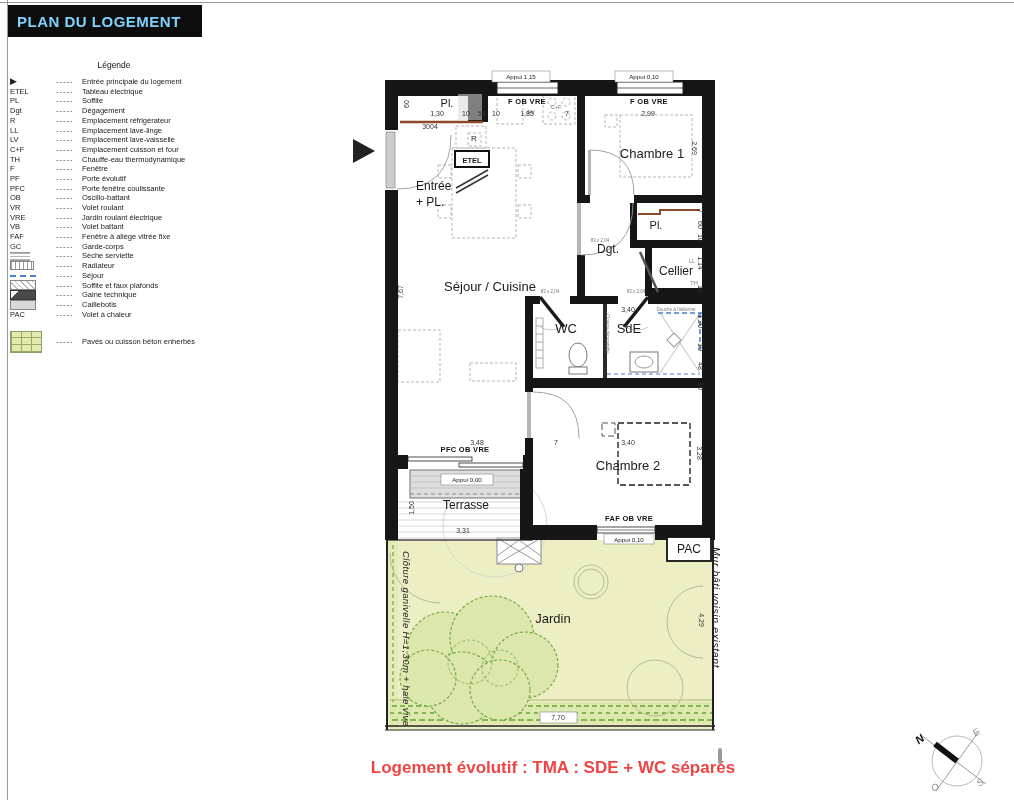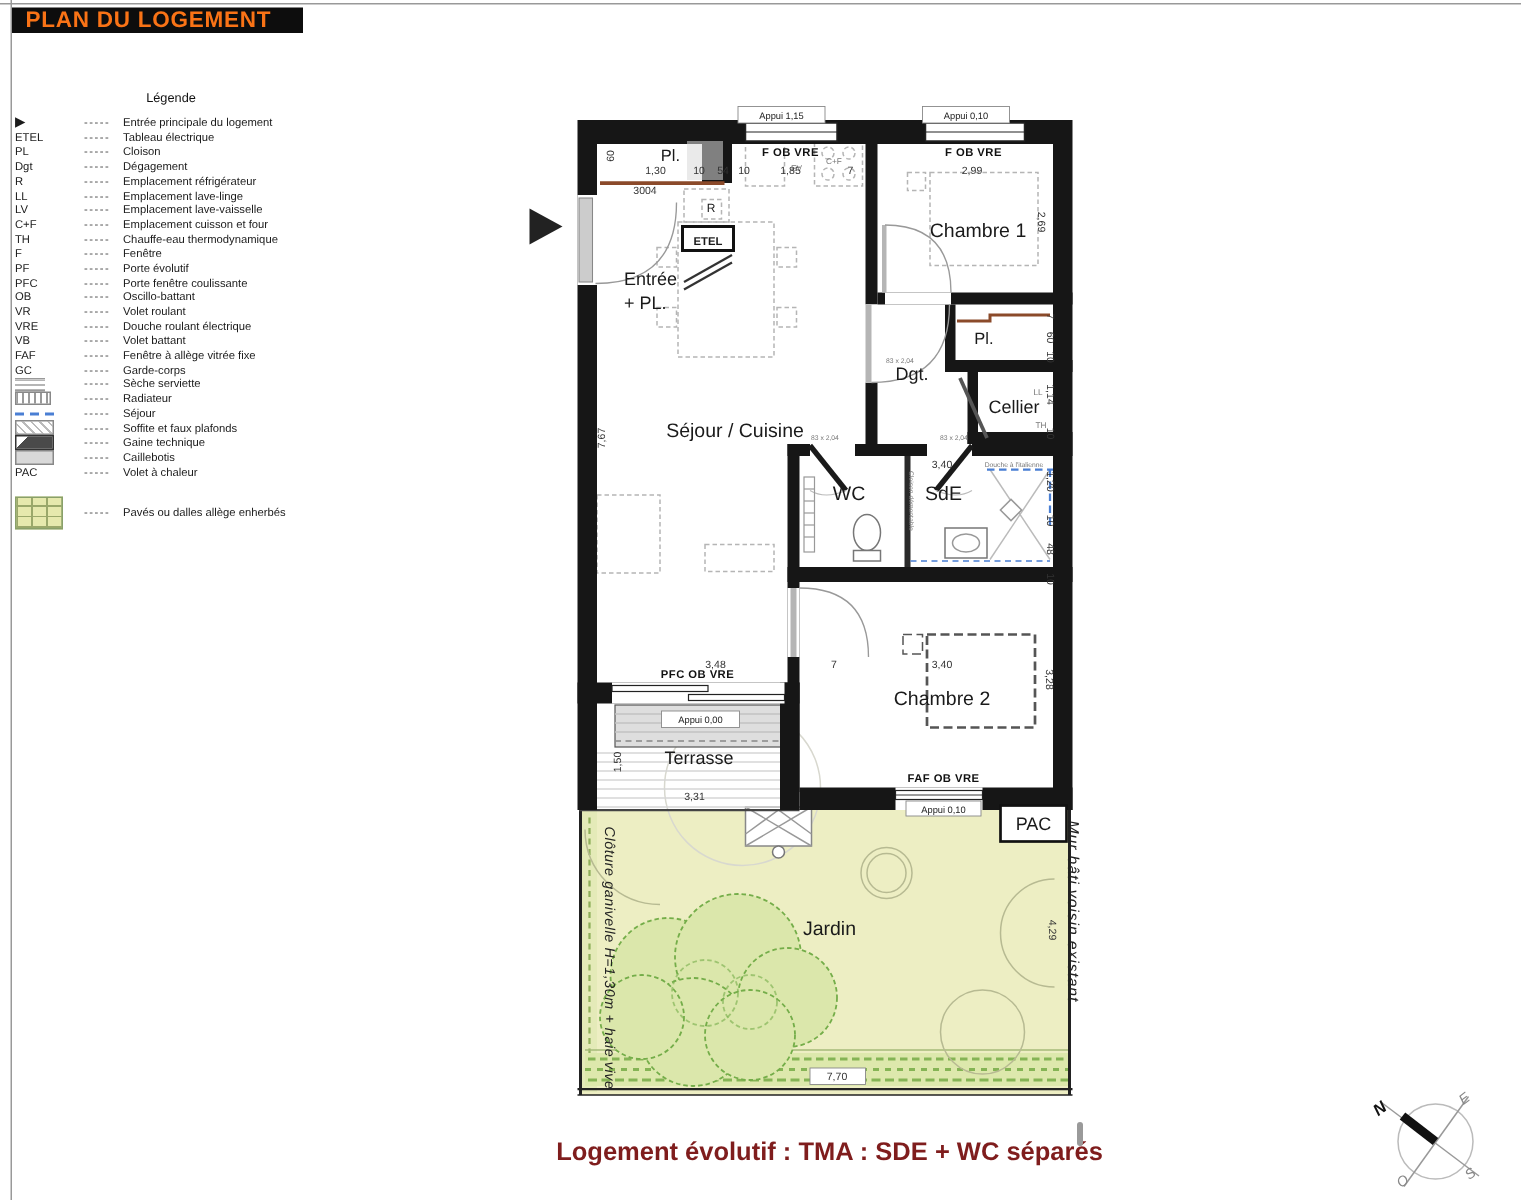--- a/index.html
+++ b/index.html
@@ -1,21 +1,21 @@
 <!DOCTYPE html>
 <html><head>
 <meta charset="utf-8">
 <style>
   html,body{margin:0;padding:0}
   body{width:1014px;height:800px;position:relative;background:#fff;
        font-family:"Liberation Sans",sans-serif;overflow:hidden;color:#1a1a1a}
   .frame-v{position:absolute;left:7px;top:0;bottom:0;width:1px;background:#999}
   .frame-h{position:absolute;left:0;right:0;top:2px;height:1px;background:#999}
-  .hdr{position:absolute;left:8px;top:5px;width:194px;height:17px;background:#0d0d0d;
-       color:#f97316;font-weight:bold;font-size:15px;letter-spacing:.5px;
+  .hdr{position:absolute;left:8px;top:5px;width:194px;height:32px;background:#0d0d0d;
+       color:#7dd3fc;font-weight:bold;font-size:15px;letter-spacing:.5px;
        display:flex;align-items:center;padding-left:9px;box-sizing:border-box}
   .legend{position:absolute;left:10px;top:60px;width:208px}
   .ltitle{text-align:center;font-size:8.5px;margin-bottom:7px;color:#111}
   .lrow{display:flex;align-items:center;height:9.7px;font-size:7.5px;line-height:1;color:#1a1a1a}
   .lrow.lgap{margin-top:11px;height:24px}
   .labbr{width:46px;display:flex;align-items:center}
   .larrow{font-size:9px}
   .ldash{width:26px;color:#444;letter-spacing:1px}
   .llab{flex:1}
   .sym{display:inline-block}
@@ -66,21 +66,21 @@
         <span class="llab">Entrée principale du logement</span>
       </div>
       <div class="lrow">
         <span class="labbr">ETEL</span>
         <span class="ldash">-----</span>
         <span class="llab">Tableau électrique</span>
       </div>
       <div class="lrow">
         <span class="labbr">PL</span>
         <span class="ldash">-----</span>
-        <span class="llab">Cloison</span>
+        <span class="llab">Soffite</span>
       </div>
       <div class="lrow">
         <span class="labbr">Dgt</span>
         <span class="ldash">-----</span>
         <span class="llab">Dégagement</span>
       </div>
       <div class="lrow">
         <span class="labbr">R</span>
         <span class="ldash">-----</span>
         <span class="llab">Emplacement réfrigérateur</span>
@@ -126,21 +126,21 @@
         <span class="llab">Oscillo-battant</span>
       </div>
       <div class="lrow">
         <span class="labbr">VR</span>
         <span class="ldash">-----</span>
         <span class="llab">Volet roulant</span>
       </div>
       <div class="lrow">
         <span class="labbr">VRE</span>
         <span class="ldash">-----</span>
-        <span class="llab">Douche roulant électrique</span>
+        <span class="llab">Jardin roulant électrique</span>
       </div>
       <div class="lrow">
         <span class="labbr">VB</span>
         <span class="ldash">-----</span>
         <span class="llab">Volet battant</span>
       </div>
       <div class="lrow">
         <span class="labbr">FAF</span>
         <span class="ldash">-----</span>
         <span class="llab">Fenêtre à allège vitrée fixe</span>
@@ -195,21 +195,21 @@
       <div class="lrow">
         <span class="labbr">PAC</span>
         <span class="ldash">-----</span>
         <span class="llab">Volet à chaleur</span>
       </div>
       <div class="lrow lgap">
         <span class="labbr">
           <span class="sym sym-paves"></span>
         </span>
         <span class="ldash">-----</span>
-        <span class="llab">Pavés ou dalles allège enherbés</span>
+        <span class="llab">Pavés ou cuisson béton enherbés</span>
       </div>
     </div>
 </div>
 
 <svg class="plan-svg" width="1014" height="800" viewBox="0 0 1014 800">
 
   <g>
     <rect x="386" y="540" width="328" height="190" fill="#edeec3"></rect>
     <rect x="388" y="540" width="10" height="188" fill="#e4eab8"></rect>
     <line x1="393" y1="545" x2="393" y2="725" stroke="#8fb05a" stroke-width="1.5" stroke-dasharray="4 3"></line>
@@ -473,14 +473,14 @@
     <line x1="921" y1="735" x2="986" y2="784" stroke="#999" stroke-width="1"></line>
     <line x1="979" y1="731" x2="936" y2="791" stroke="#999" stroke-width="1"></line>
     <line x1="957" y1="761" x2="935" y2="744" stroke="#111" stroke-width="6"></line>
     <text class="cN" text-anchor="middle" transform="rotate(-37 922 742)" x="922" y="742">N</text>
     <text class="cL" text-anchor="middle" transform="rotate(-37 978 735)" x="978" y="735">E</text>
     <text class="cL" text-anchor="middle" transform="rotate(-37 982 785)" x="982" y="785">S</text>
     <text class="cL" text-anchor="middle" transform="rotate(-37 937 790)" x="937" y="790">O</text>
   </g>
 </svg>
 
-<div class="footnote" style="color: #7f1d1d;">Logement évolutif : TMA : SDE + WC séparés</div>
+<div class="footnote" style="color: #ef4444;">Logement évolutif : TMA : SDE + WC séparés</div>
 <div class="scrollmark"></div>
 
 </body></html>

